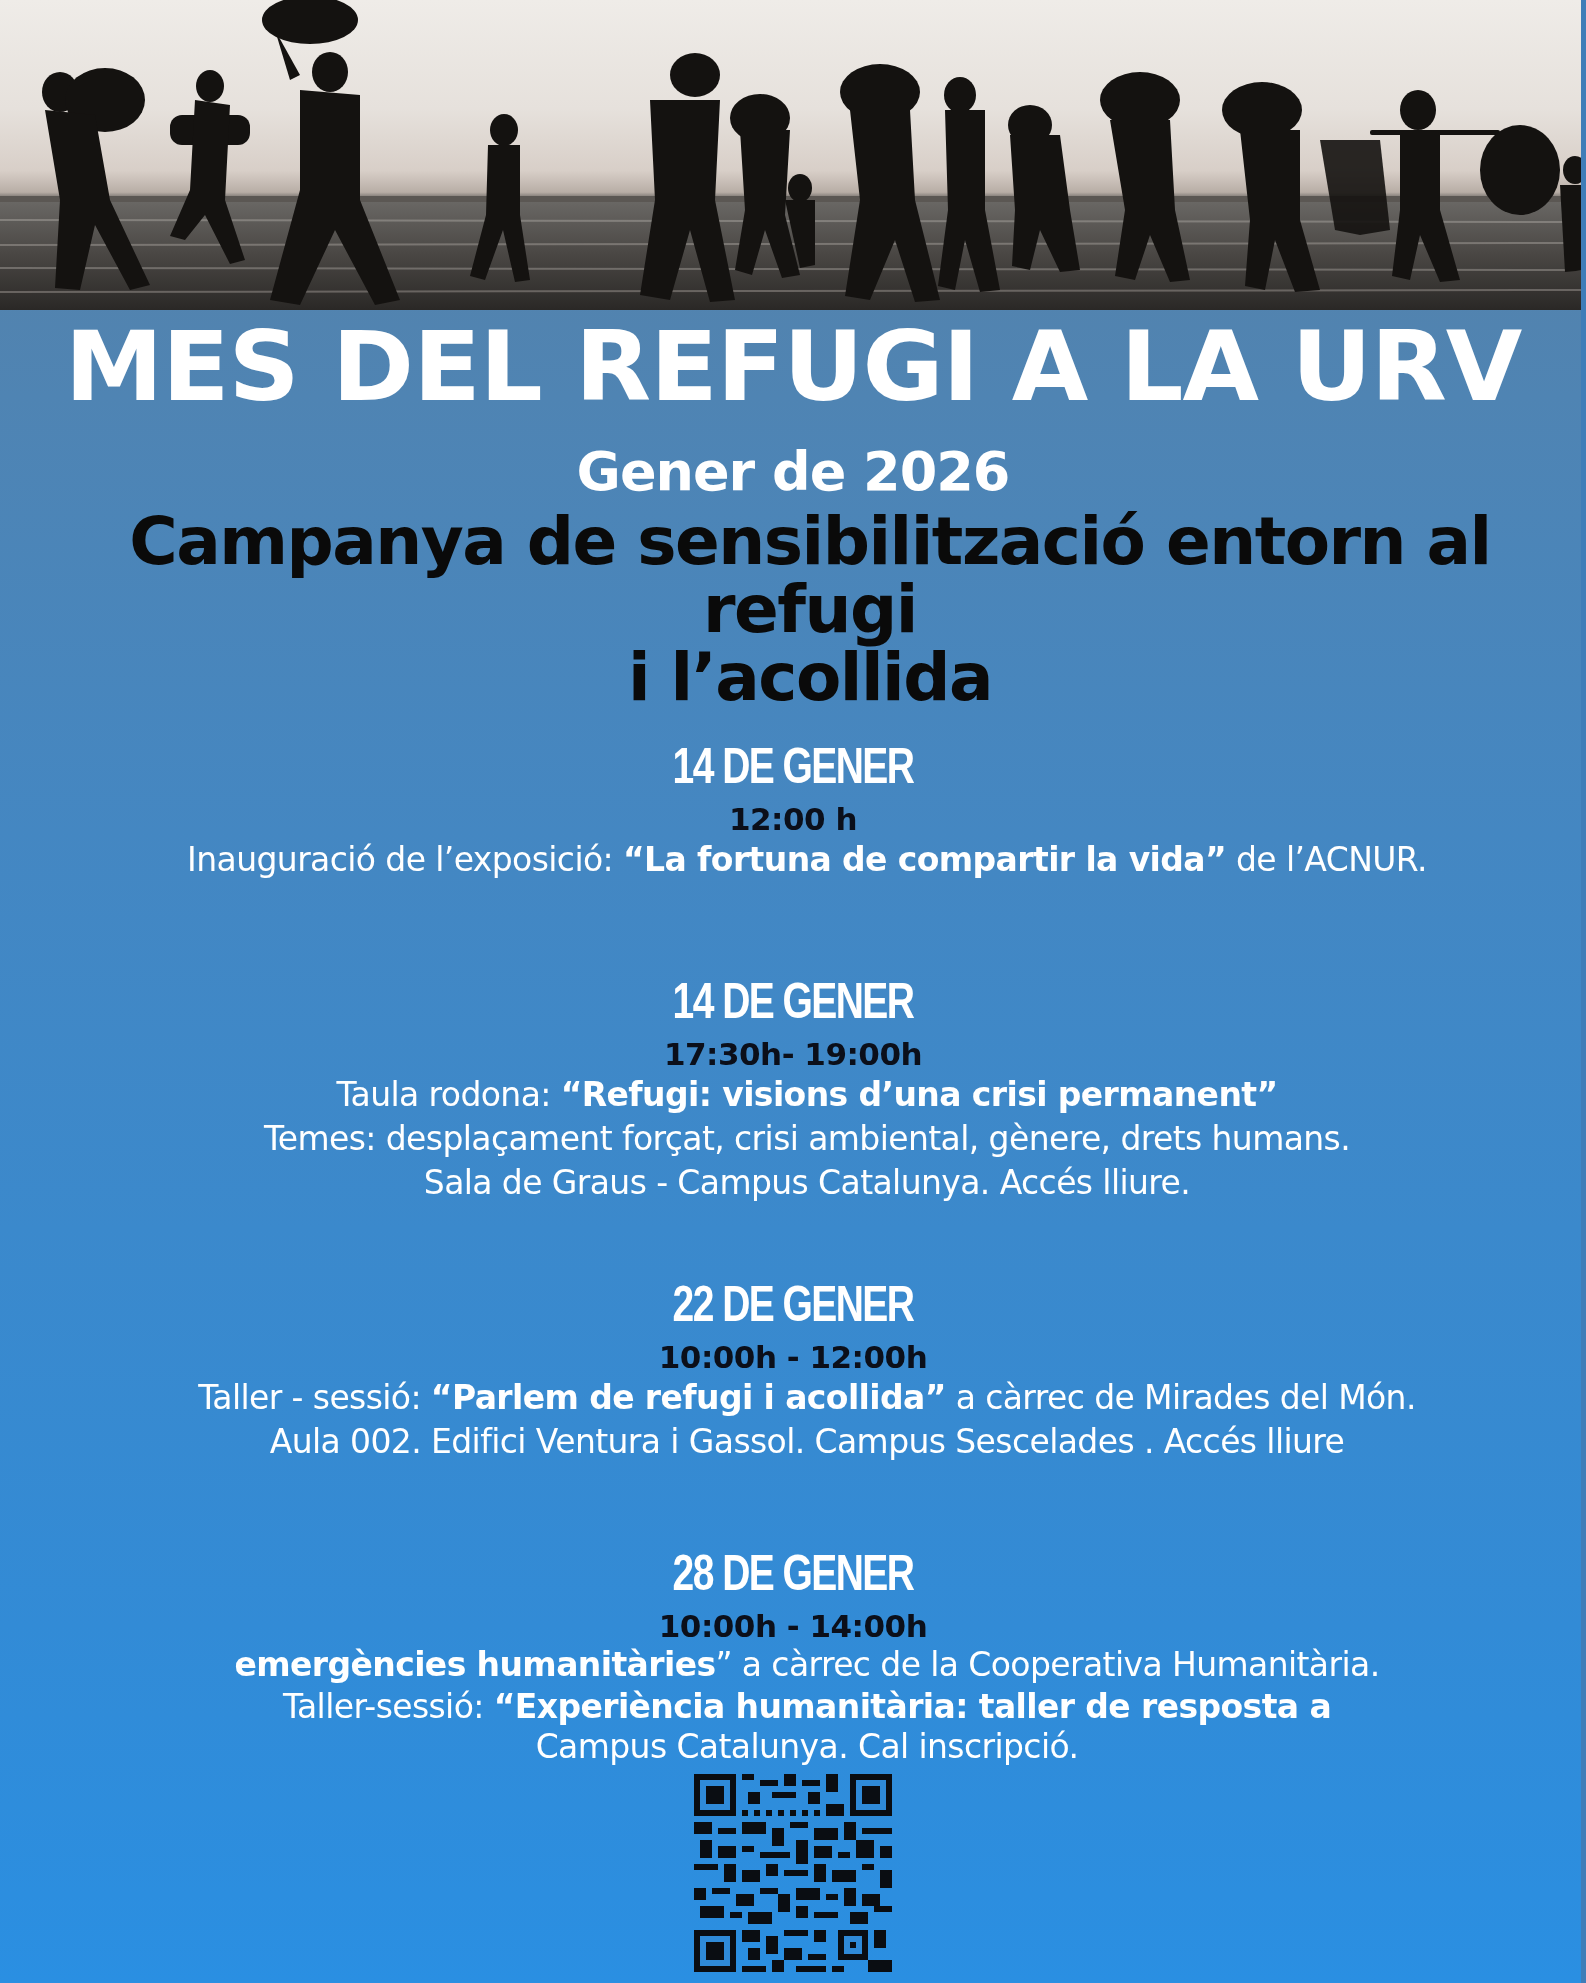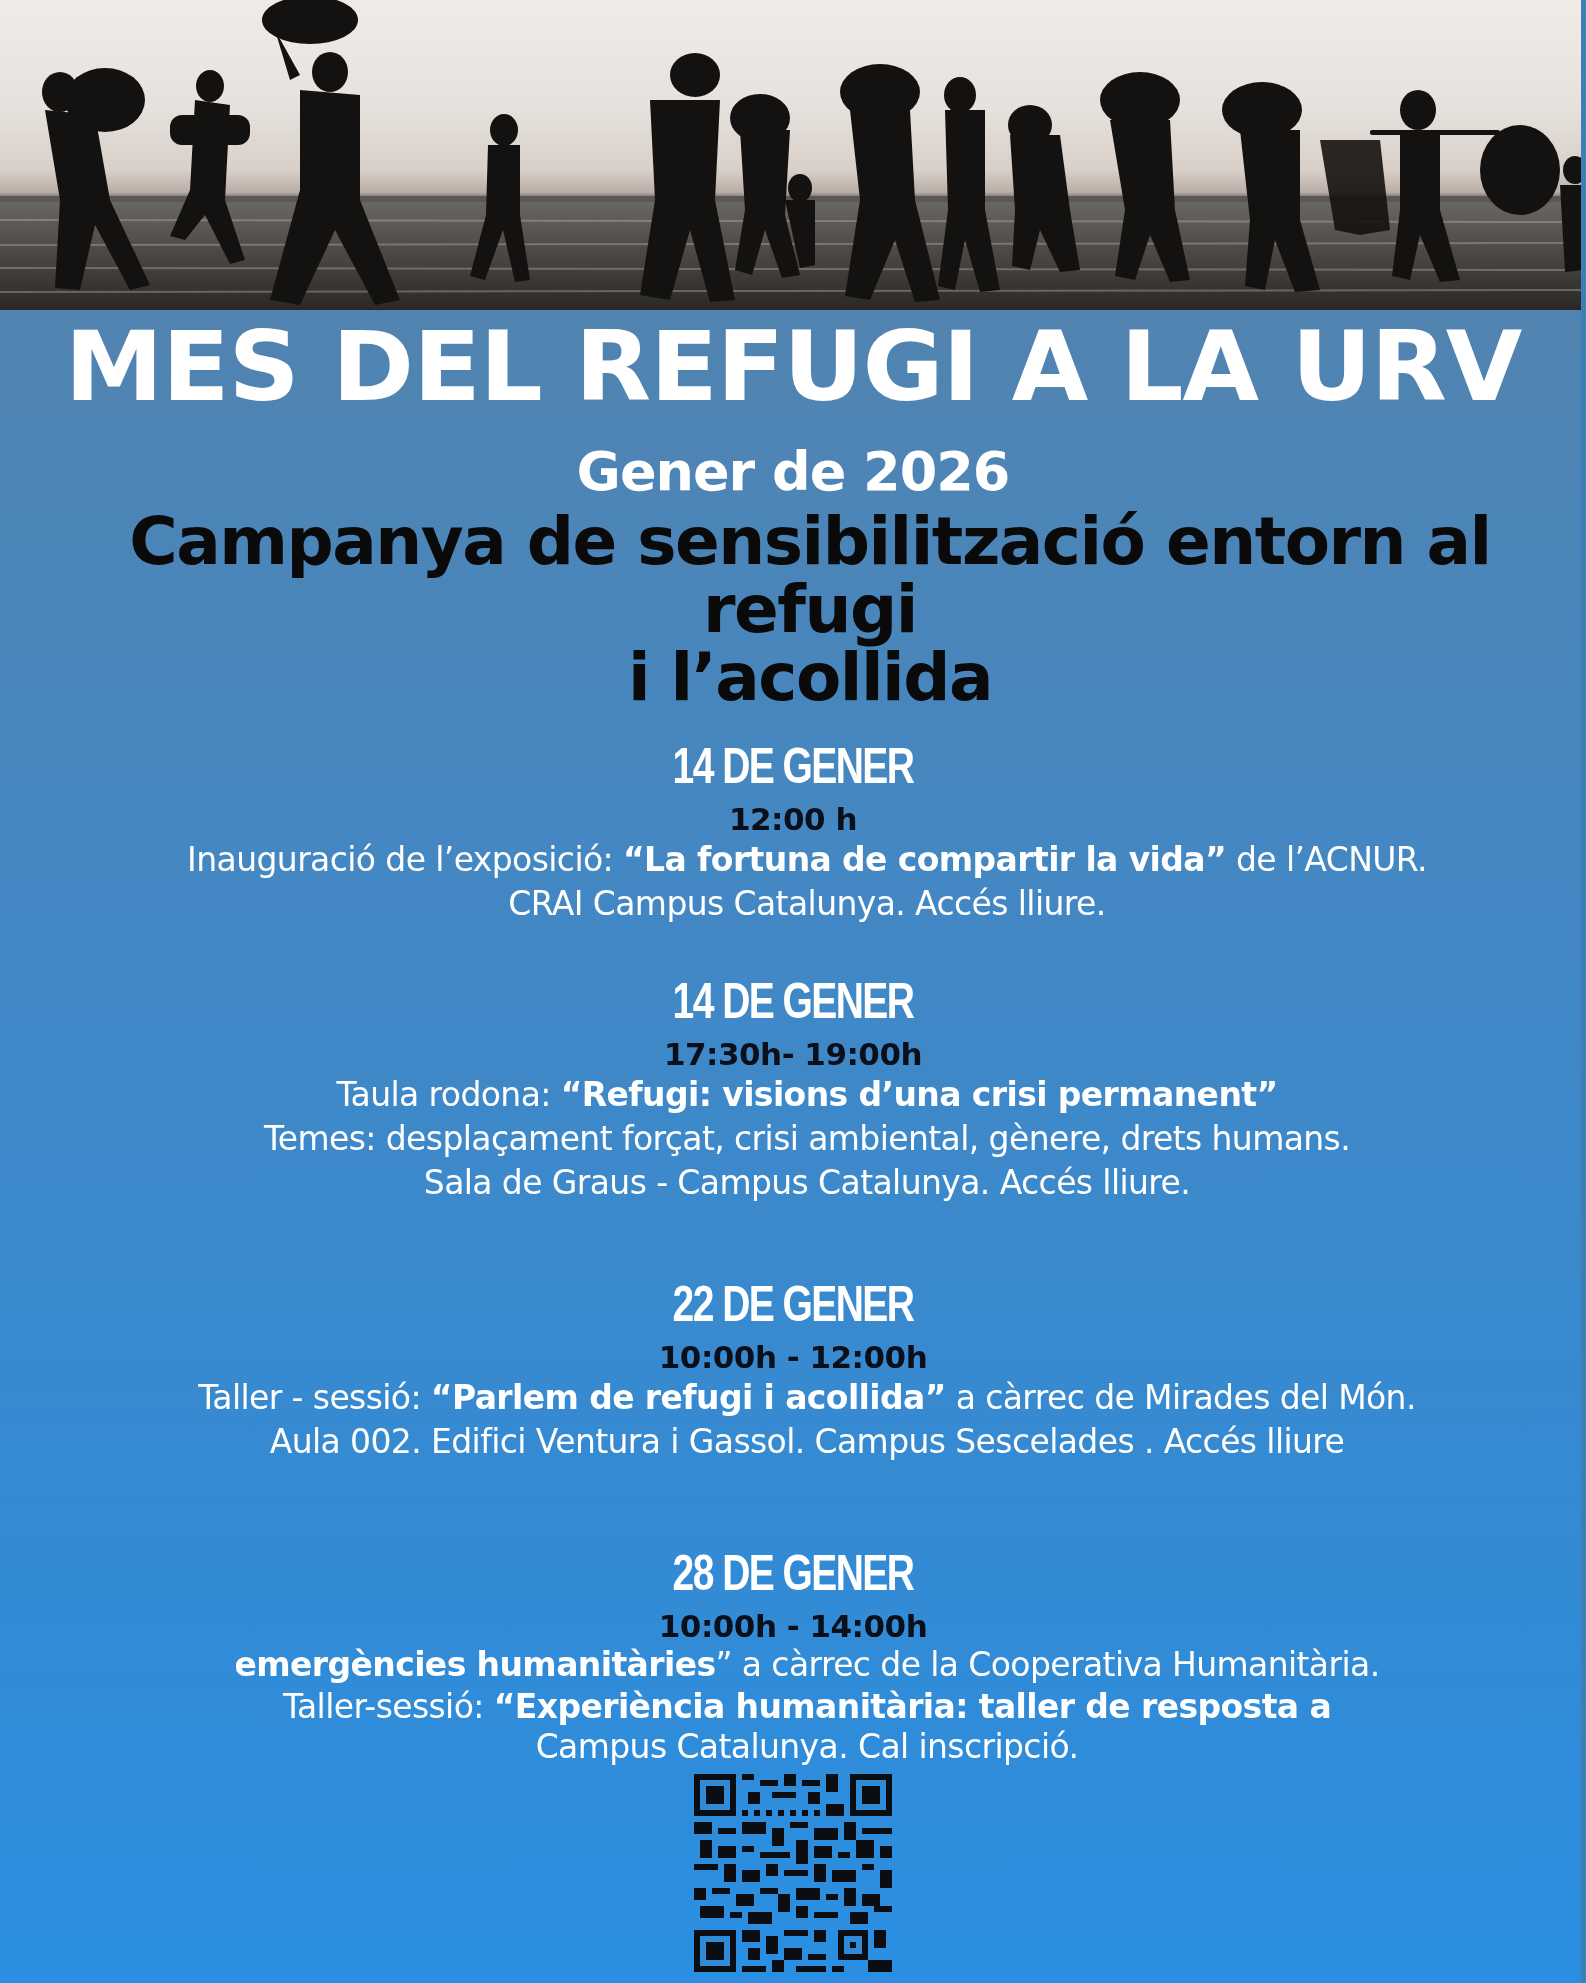--- a/index.html
+++ b/index.html
@@ -163,21 +163,20 @@
   <div class="subtitle-date">Gener de 2026</div>
   <div class="subtitle-campaign">
     <div>Campanya de sensibilització entorn al refugi</div>
     <div>i l’acollida</div>
   </div>
 
   <div class="event" style="top:706px;">
     <span class="event-date">14 DE GENER</span>
     <span class="event-time">12:00 h</span>
     <span class="event-desc"><span>Inauguració de l’exposició: </span><b>“La fortuna de compartir la vida”</b><span> de l’ACNUR.</span></span>
-    <span class="event-loc">CRAI Campus Catalunya. Accés lliure.</span>
   </div>
 
   <div class="event" style="top:941px;">
     <span class="event-date">14 DE GENER</span>
     <span class="event-time">17:30h- 19:00h</span>
     <span class="event-desc"><span>Taula rodona: </span><b>“Refugi: visions d’una crisi permanent”</b><span></span></span>
     <span class="event-loc">Temes: desplaçament forçat, crisi ambiental, gènere, drets humans.</span>
     <span class="event-loc">Sala de Graus - Campus Catalunya. Accés lliure.</span>
   </div>
 

